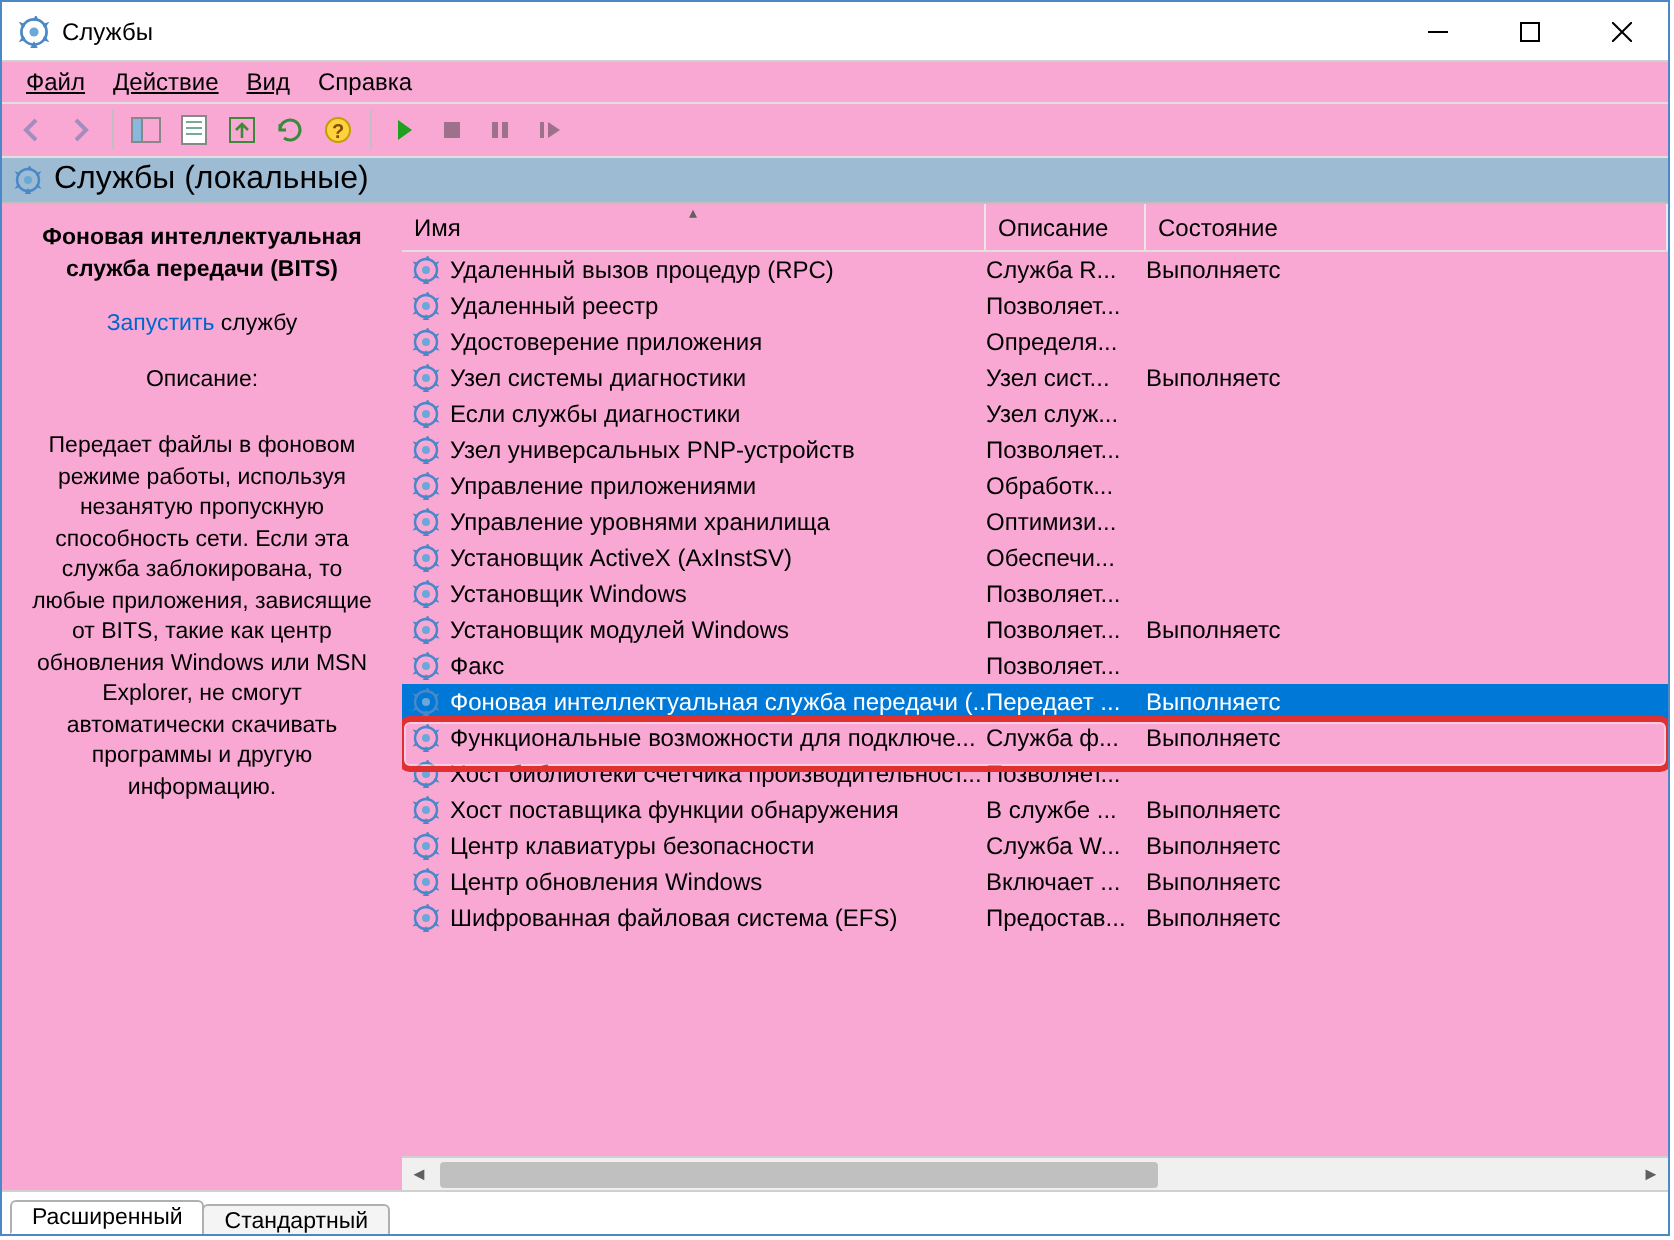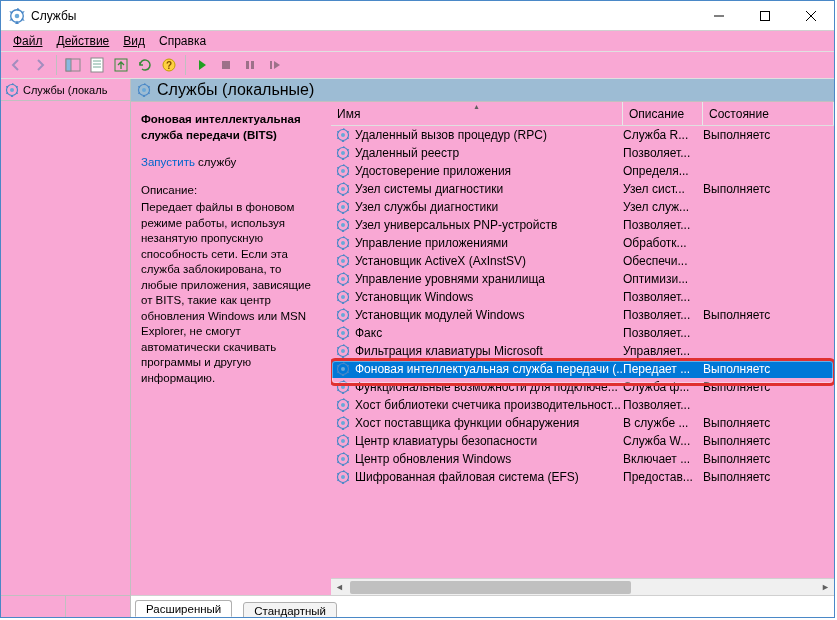--- a/index.html
+++ b/index.html
@@ -124,21 +124,21 @@
   }
   .info-pane {
     width: 200px;
     padding: 10px 10px 4px 10px;
     font-size: 11.5px;
     line-height: 1.35;
     overflow: hidden;
   }
   .info-pane .svc-name { font-weight: bold; }
   .info-pane .action-link { color: #0066cc; cursor: pointer; }
-  .info-pane p { margin: 0 0 12px 0; }
+  .info-pane p { margin: 0 0 12px 0; text-align: center; }
   .list-pane {
     flex: 1;
     display: flex;
     flex-direction: column;
     overflow: hidden;
     position: relative;
   }
   .list-header {
     height: 24px;
     display: flex;
@@ -208,21 +208,21 @@
   .hscroll .arrow {
     width: 17px; height: 17px;
     display: flex; align-items: center; justify-content: center;
     font-size: 9px; color: #606060;
   }
   .tabs-bar {
     height: 22px;
     display: flex;
     align-items: flex-end;
     padding-left: 4px;
-    gap: 12px;
+    gap: 0;
     background: #fff;
     border-top: 1px solid #d0d0d0;
   }
   .tab {
     padding: 2px 10px 1px 10px;
     font-size: 11.5px;
     border: 1px solid #b0b0b0;
     border-top-left-radius: 3px;
     border-top-right-radius: 3px;
     background: #f4f4f4;
@@ -348,50 +348,37 @@
     <div class="tool-btn disabled">
       <svg width="16" height="16">
           <rect x="4" y="4" width="2" height="8" fill="#303030"></rect>
           <path d="M8 4 L14 8 L8 12 Z" fill="#303030"></path>
         </svg>
     </div>
   </div>
 
   <div class="main-split">
 
-    <div class="tree-pane">
-      <div class="tree-head">
-        <svg width="14" height="14" viewBox="0 0 14 14" style="margin-right:4px">
-            <use href="#gear-svc"></use>
-          </svg>
-        <span>Службы (локаль</span>
-      </div>
-      <div class="tree-body"></div>
-      <div class="tree-bottom">
-        <div class="tree-bottom-cell"></div>
-        <div class="tree-bottom-cell" style="border-right:none"></div>
-      </div>
-    </div>
 
     <div class="detail-pane">
       <div class="detail-header">
         <svg width="14" height="14" viewBox="0 0 14 14">
             <use href="#gear-svc"></use>
           </svg>
         <span>Службы (локальные)</span>
       </div>
 
       <div class="detail-body">
 
         <div class="info-pane">
           <p class="svc-name">Фоновая интеллектуальная служба передачи (BITS)</p>
           <p>
             <span class="action-link">Запустить</span><span> службу</span>
           </p>
-          <p style="margin-bottom:2px">Описание:</p>
+          <p style="margin-bottom:18px">Описание:</p>
           <p>Передает файлы в фоновом режиме работы, используя незанятую пропускную способность сети. Если эта служба заблокирована, то любые приложения, зависящие от BITS, такие как центр обновления Windows или MSN Explorer, не смогут автоматически скачивать программы и другую информацию.</p>
         </div>
 
         <div class="list-pane">
           <div class="list-header">
             <div class="lh-cell lh-name">
               <span>Имя</span>
               <span class="sort-arrow">▴</span>
             </div>
             <div class="lh-cell lh-desc">Описание</div>
@@ -438,21 +425,21 @@
                 <span class="row-name">Узел системы диагностики</span>
                 <span class="row-desc">Узел сист...</span>
                 <span class="row-state">Выполняетс</span>
               </div>
               <div class="row">
                 <span class="row-icon">
                   <svg width="14" height="14" viewBox="0 0 14 14">
                     <use href="#gear-svc"></use>
                   </svg>
                 </span>
-                <span class="row-name">Узел службы диагностики</span>
+                <span class="row-name">Если службы диагностики</span>
                 <span class="row-desc">Узел служ...</span>
                 <span class="row-state"></span>
               </div>
               <div class="row">
                 <span class="row-icon">
                   <svg width="14" height="14" viewBox="0 0 14 14">
                     <use href="#gear-svc"></use>
                   </svg>
                 </span>
                 <span class="row-name">Узел универсальных PNP-устройств</span>
@@ -468,40 +455,40 @@
                 <span class="row-name">Управление приложениями</span>
                 <span class="row-desc">Обработк...</span>
                 <span class="row-state"></span>
               </div>
               <div class="row">
                 <span class="row-icon">
                   <svg width="14" height="14" viewBox="0 0 14 14">
                     <use href="#gear-svc"></use>
                   </svg>
                 </span>
+                <span class="row-name">Управление уровнями хранилища</span>
+                <span class="row-desc">Оптимизи...</span>
+                <span class="row-state"></span>
+              </div>
+              <div class="row">
+                <span class="row-icon">
+                  <svg width="14" height="14" viewBox="0 0 14 14">
+                    <use href="#gear-svc"></use>
+                  </svg>
+                </span>
                 <span class="row-name">Установщик ActiveX (AxInstSV)</span>
                 <span class="row-desc">Обеспечи...</span>
                 <span class="row-state"></span>
               </div>
               <div class="row">
                 <span class="row-icon">
                   <svg width="14" height="14" viewBox="0 0 14 14">
                     <use href="#gear-svc"></use>
                   </svg>
                 </span>
-                <span class="row-name">Управление уровнями хранилища</span>
-                <span class="row-desc">Оптимизи...</span>
-                <span class="row-state"></span>
-              </div>
-              <div class="row">
-                <span class="row-icon">
-                  <svg width="14" height="14" viewBox="0 0 14 14">
-                    <use href="#gear-svc"></use>
-                  </svg>
-                </span>
                 <span class="row-name">Установщик Windows</span>
                 <span class="row-desc">Позволяет...</span>
                 <span class="row-state"></span>
               </div>
               <div class="row">
                 <span class="row-icon">
                   <svg width="14" height="14" viewBox="0 0 14 14">
                     <use href="#gear-svc"></use>
                   </svg>
                 </span>
@@ -510,30 +497,20 @@
                 <span class="row-state">Выполняетс</span>
               </div>
               <div class="row">
                 <span class="row-icon">
                   <svg width="14" height="14" viewBox="0 0 14 14">
                     <use href="#gear-svc"></use>
                   </svg>
                 </span>
                 <span class="row-name">Факс</span>
                 <span class="row-desc">Позволяет...</span>
-                <span class="row-state"></span>
-              </div>
-              <div class="row">
-                <span class="row-icon">
-                  <svg width="14" height="14" viewBox="0 0 14 14">
-                    <use href="#gear-svc"></use>
-                  </svg>
-                </span>
-                <span class="row-name">Фильтрация клавиатуры Microsoft</span>
-                <span class="row-desc">Управляет...</span>
                 <span class="row-state"></span>
               </div>
               <div class="row selected">
                 <span class="row-icon">
                   <svg width="14" height="14" viewBox="0 0 14 14">
                     <use href="#gear-svc"></use>
                   </svg>
                 </span>
                 <span class="row-name">Фоновая интеллектуальная служба передачи (...</span>
                 <span class="row-desc">Передает ...</span>

